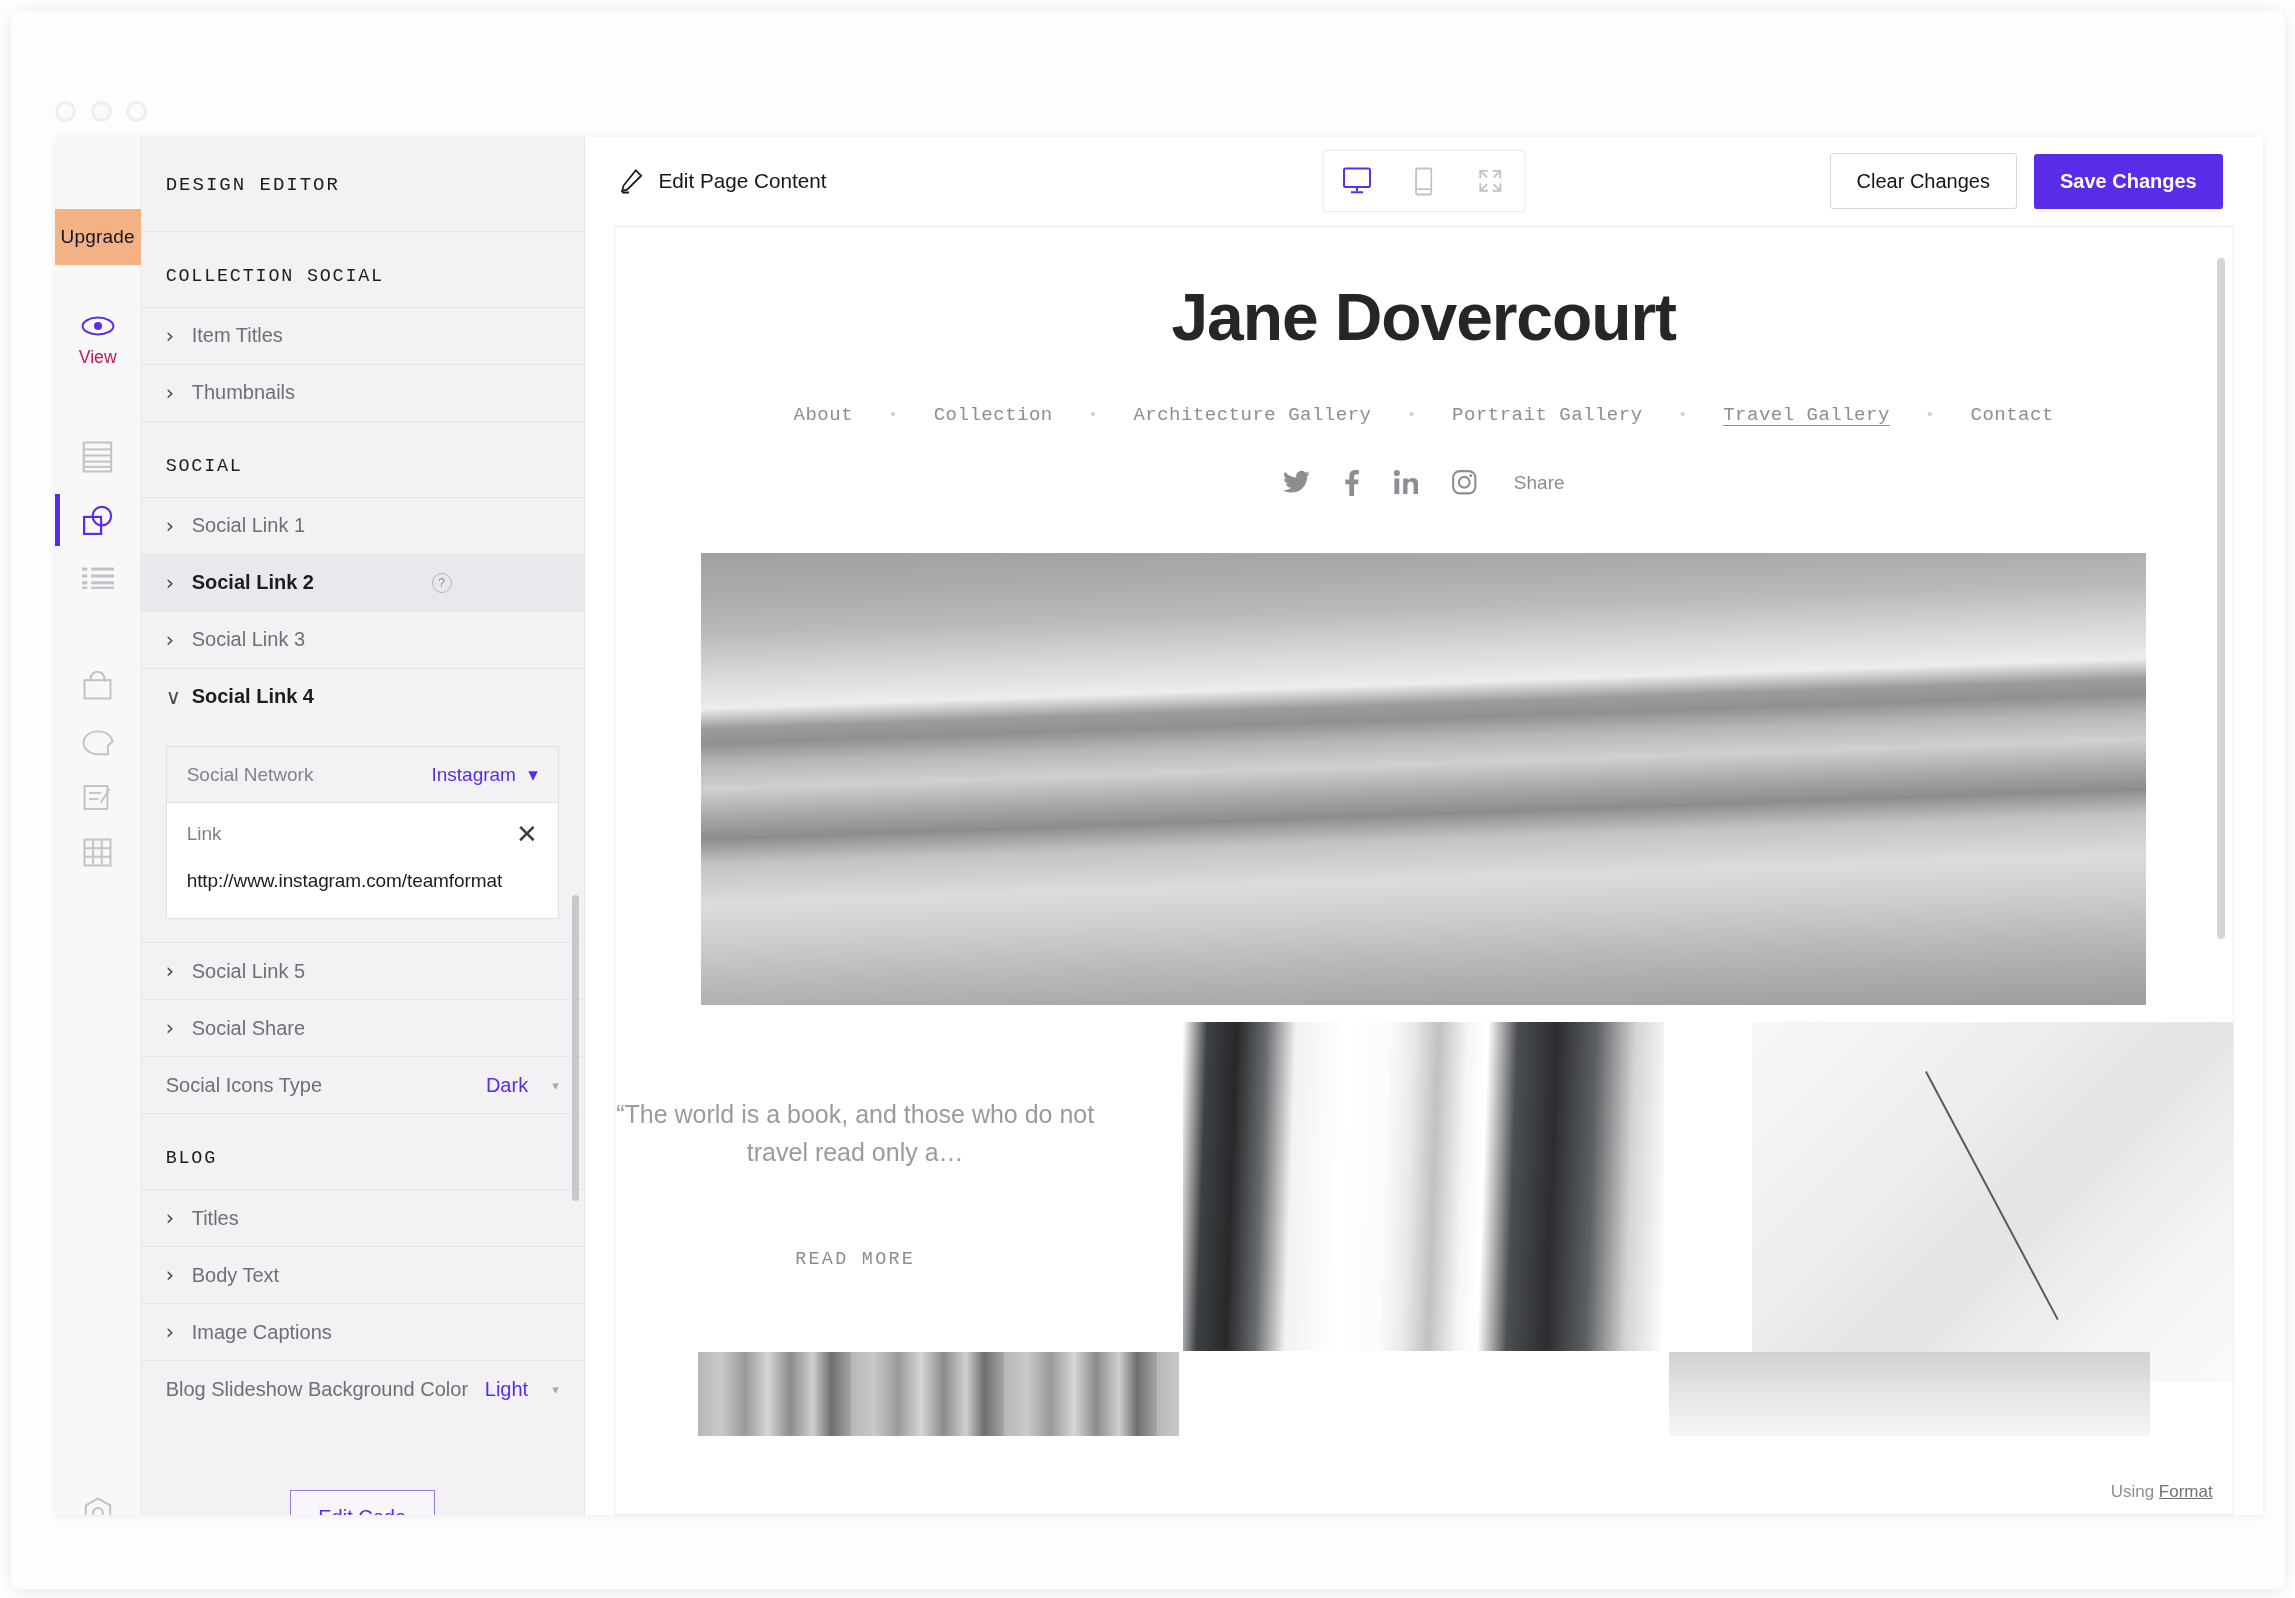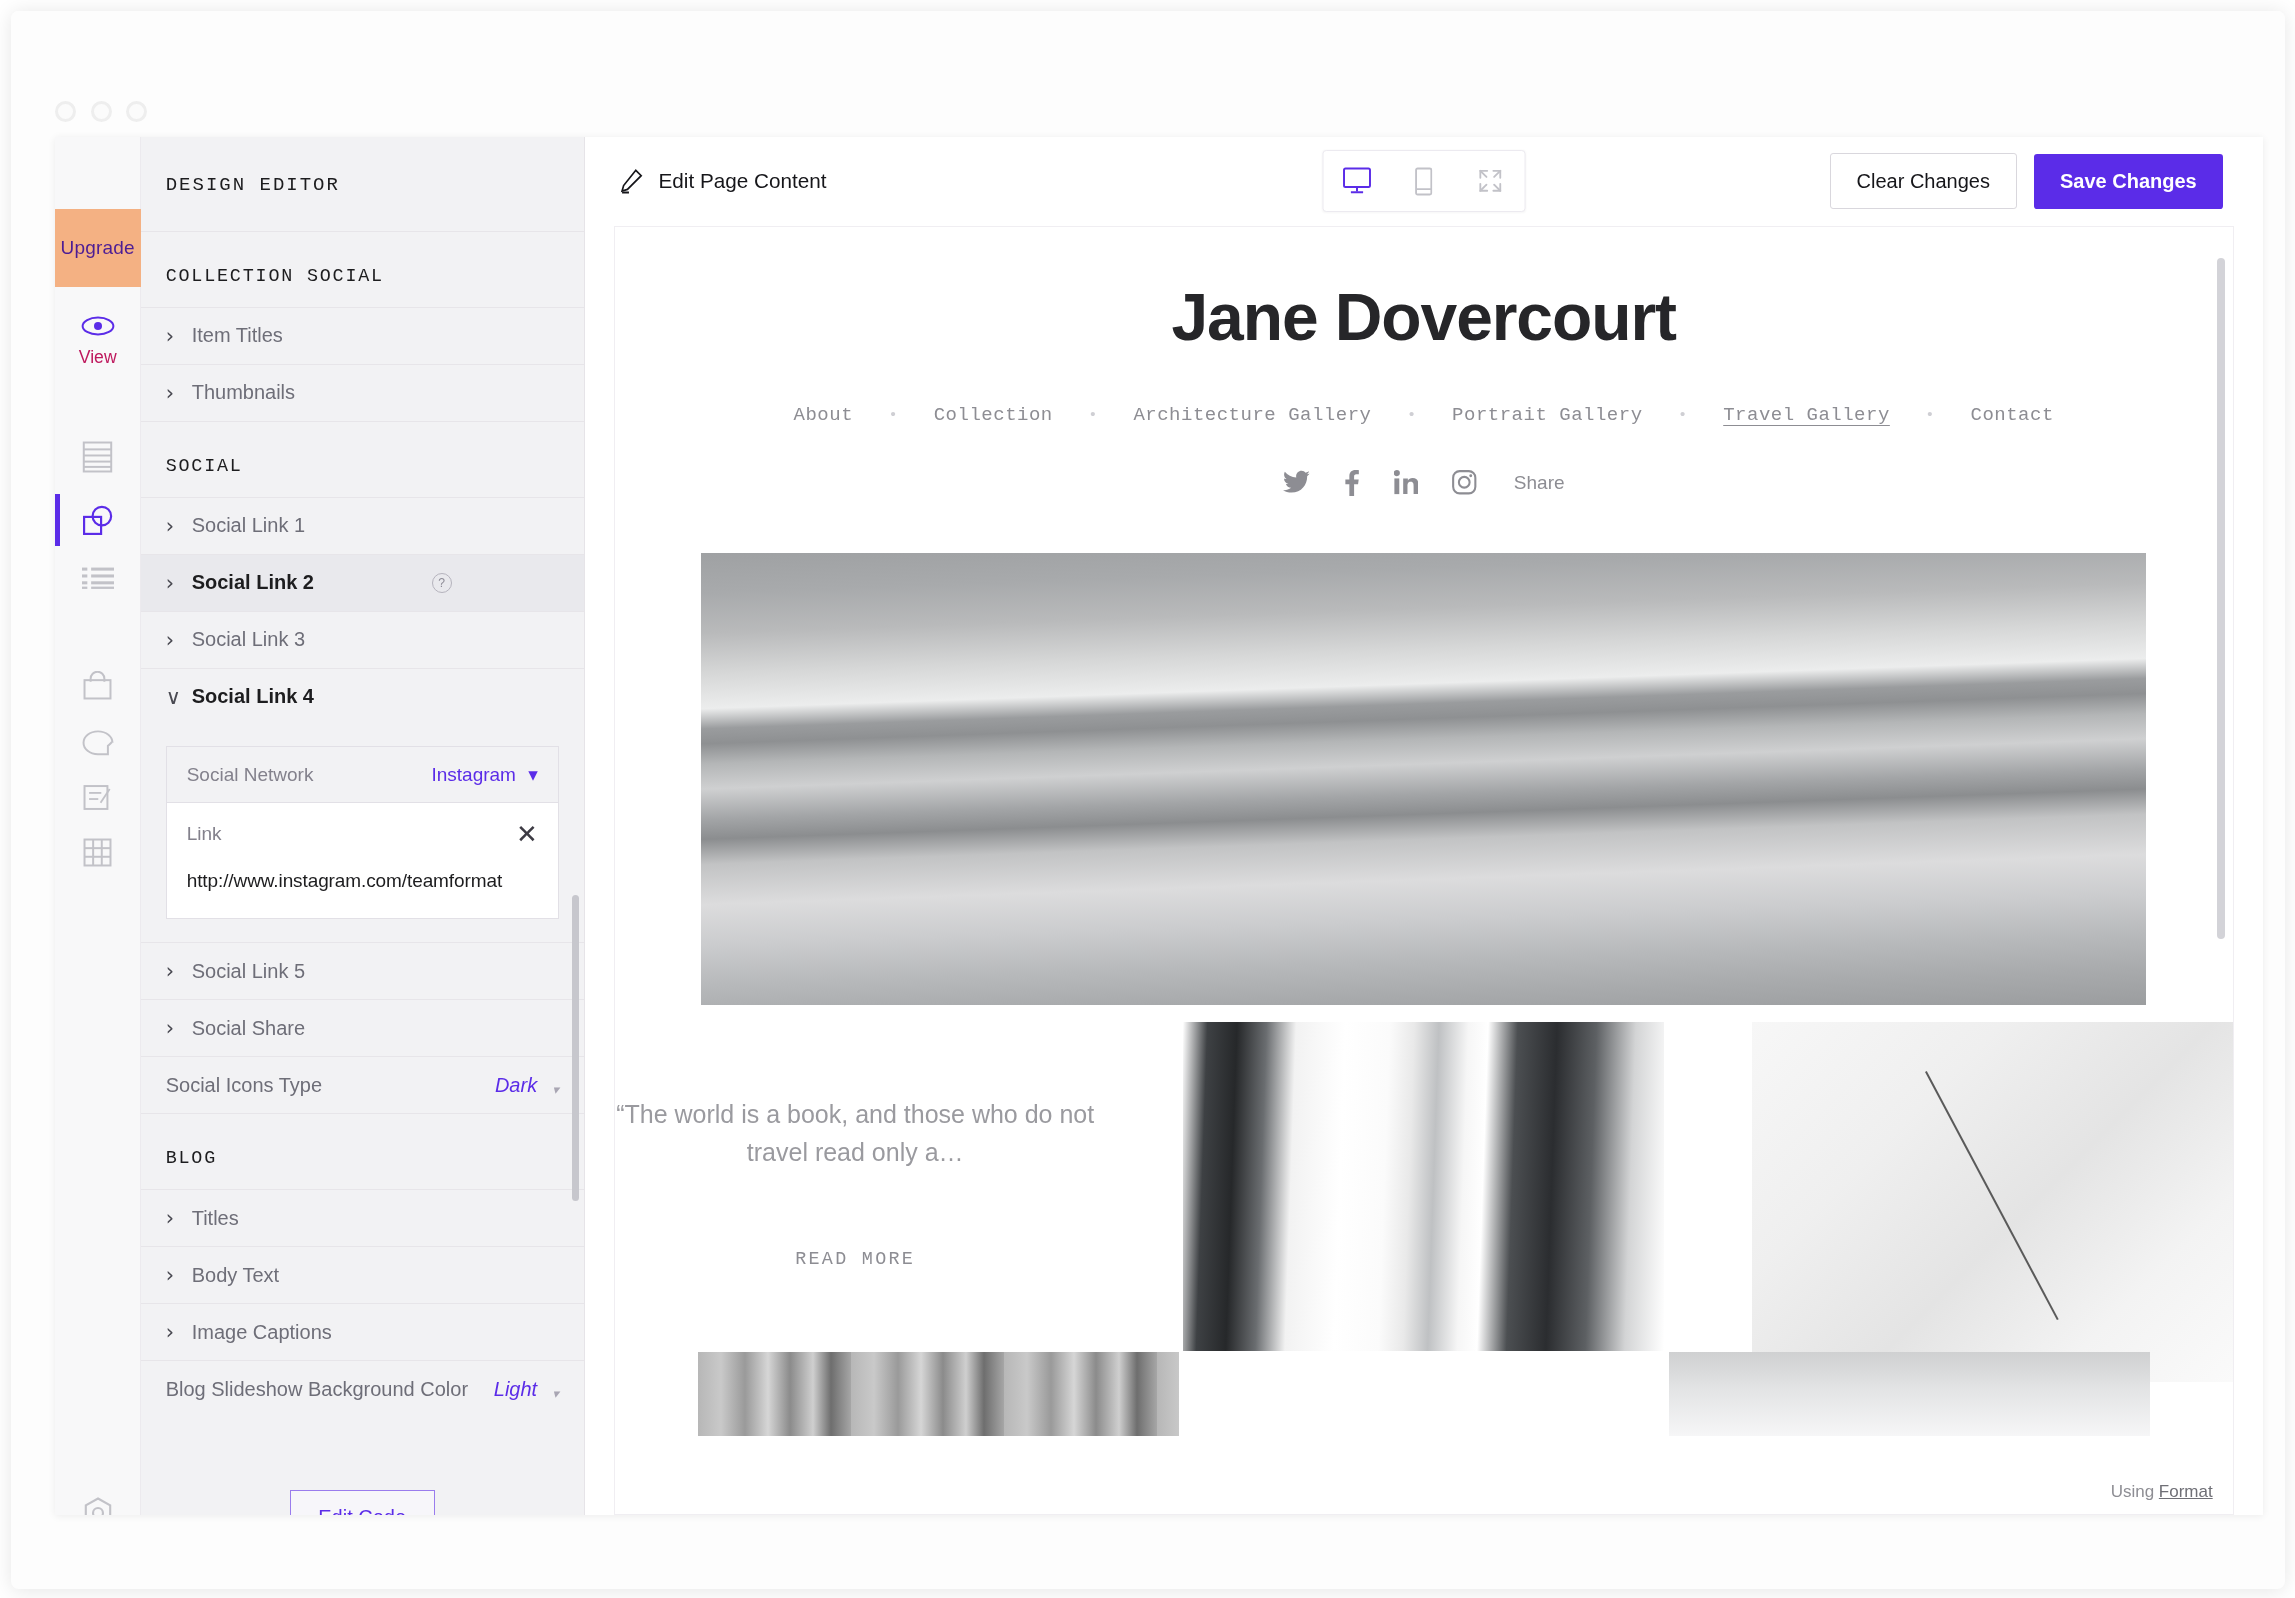--- a/index.html
+++ b/index.html
@@ -55,23 +55,23 @@
   }
   .rail-btn {
     position: absolute; left: 0; width: 86px;
     display: flex; flex-direction: column;
     align-items: center; justify-content: center;
   }
   #rail-hamburger { top: 15.3px; height: 54px; }
   .ham-line { width: 26px; height: 3.1px; background: #c9c9cf; margin: 3.1px 0; border-radius: 0.8px; }
 
   #rail-upgrade {
-    top: 72px; height: 78px;
+    top: 72px; height: 56px;
     background: #f4b183;
-    color: #4c1d95;
+    color: #0f172a;
     font-size: 19px;
     letter-spacing: 0.2px;
   }
   #rail-view { top: 170px; height: 70px; color: #5b2ce8; }
   #rail-view .rail-label { font-size: 17.6px; margin-top: 11px; color: #be185d; }
 
   .rail-icon-btn {
     position: absolute; left: 0; width: 86px; height: 58px;
     display: flex; align-items: center; justify-content: center;
   }
@@ -117,21 +117,21 @@
     cursor: default;
   }
   .row .chev {
     width: 26px; flex: none;
     font-size: 20.7px; color: #4a4a52;
     font-family: "DejaVu Sans", sans-serif;
   }
   .row .row-label { flex: 1 1 auto; }
   .row .row-value {
     color: #5b2ce8; font-size: 20px;
-    display: flex; align-items: flex-end; gap: 15px; font-style: italic;
+    display: flex; align-items: center; gap: 24px;
   }
   .row .caret { font-size: 13px; color: #a9a6b3; }
   .row.active { background: #e9e9ed; }
   .row.active .row-label { color: #1d1d1f; font-weight: bold; }
   .row.expanded .row-label { color: #1d1d1f; font-weight: bold; }
   .help-badge {
     display: inline-flex; align-items: center; justify-content: center;
     width: 20px; height: 20px; margin-left: 10.7px;
     border: 1.1px solid #b5b3bd; border-radius: 50%;
     font-size: 12.2px; color: #8d8b96;

